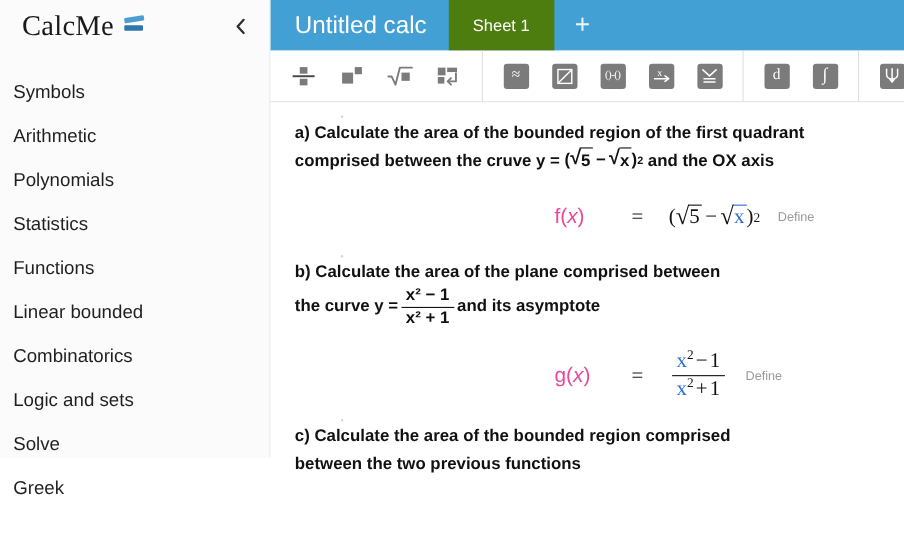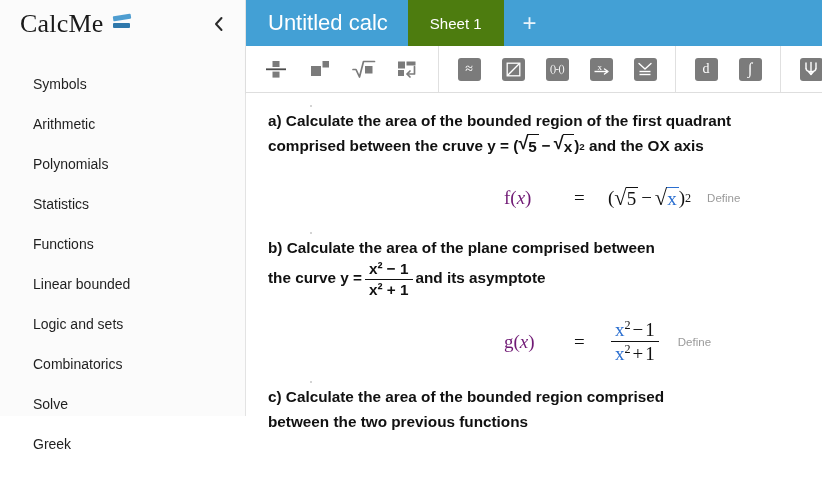--- a/index.html
+++ b/index.html
@@ -83,22 +83,22 @@
     font-size: 17px;
     line-height: 1;
   }
   #sidebar-menu {
     padding-top: 16px;
   }
   .menu-item {
     height: 40px;
     display: flex;
     align-items: center;
-    padding-left: 33px;
-    font-size: 14px;
+    padding-left: 12px;
+    font-size: 17px;
     color: #1f1f1f;
     cursor: pointer;
     white-space: nowrap;
     text-align: center;
   }
 
   
   #main {
     flex: 1 1 auto;
     height: 501px;
@@ -254,22 +254,22 @@
   
   .def-block {
     display: flex;
     align-items: center;
     padding: 10px 0 10px 0;
     min-height: 36px;
   }
   .def-name {
     width: 70px;
     margin-left: 258px;
-    color: #701a75;
-    font-family: Liberation Serif, serif;
+    color: #ec4899;
+    font-family: Liberation Sans, sans-serif;
     font-size: 19px;
   }
   .def-name i { font-style: italic; }
   .def-eq {
     font-family: "Liberation Serif", serif;
     font-size: 19px;
     color: #111;
     width: 34px;
   }
   .def-expr {
@@ -320,24 +320,24 @@
       <div class="menu-item">
         <span>Statistics</span>
       </div>
       <div class="menu-item">
         <span>Functions</span>
       </div>
       <div class="menu-item">
         <span>Linear bounded</span>
       </div>
       <div class="menu-item">
+        <span>Combinatorics</span>
+      </div>
+      <div class="menu-item">
         <span>Logic and sets</span>
-      </div>
-      <div class="menu-item">
-        <span>Combinatorics</span>
       </div>
       <div class="menu-item">
         <span>Solve</span>
       </div>
       <div class="menu-item">
         <span>Greek</span>
       </div>
     </nav>
   </aside>
 

